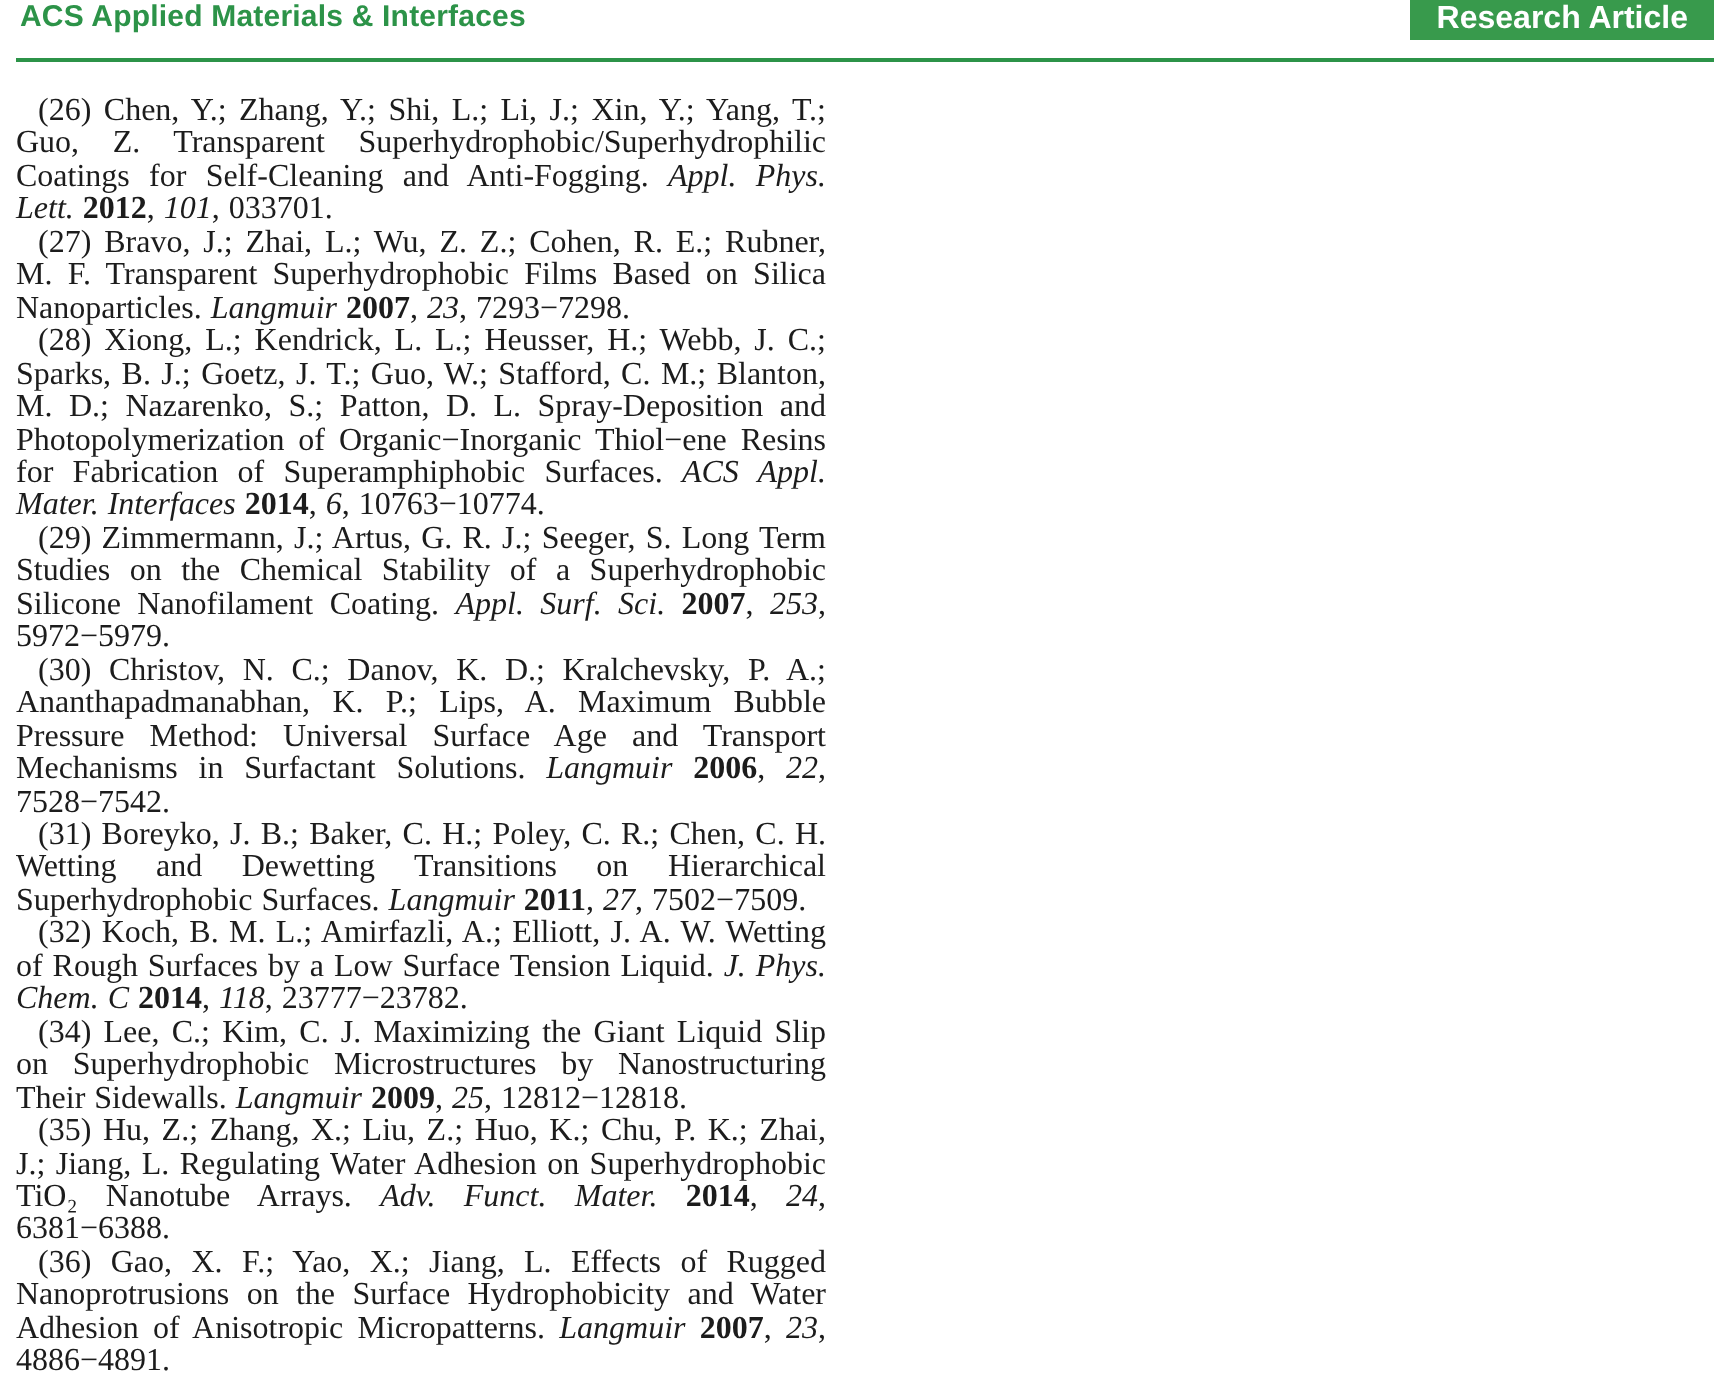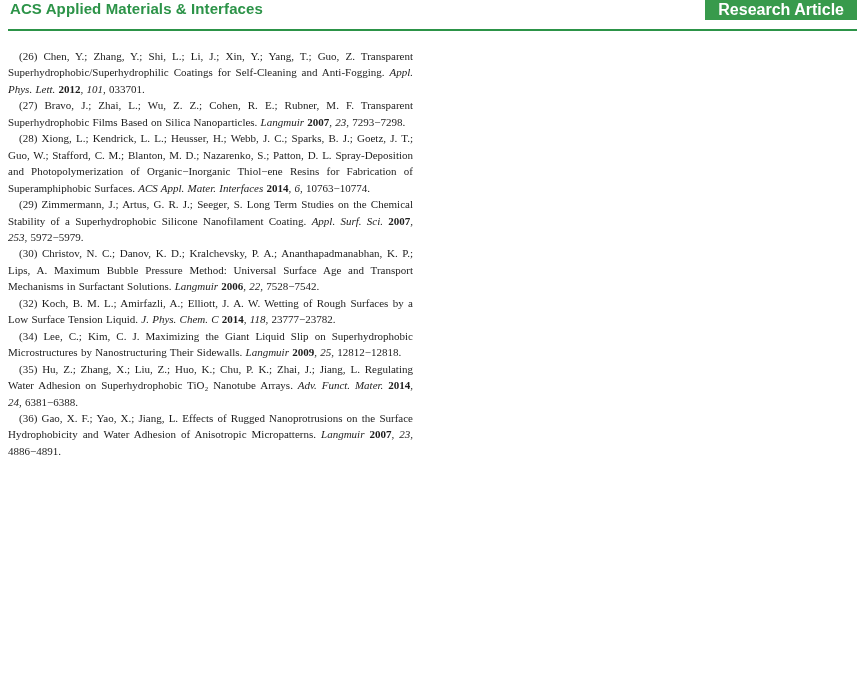--- a/index.html
+++ b/index.html
@@ -57,21 +57,21 @@
     padding: 17px 6px 0 8px;
   }
   .col-left {
     width: 405px;
     flex: 0 0 405px;
   }
   .col-right {
     flex: 1 1 auto;
   }
   .ref {
-    font-size: 11px;
+    font-size: 16px;
     line-height: 16.45px;
     color: var(--body-text);
     text-align: justify;
     text-indent: 11px;
     word-spacing: 0.5px;
   }
   .ref .it { font-style: italic; }
   .ref .bd { font-weight: bold; }
 </style>
 </head>
@@ -83,20 +83,21 @@
     <span class="badge">Research Article</span>
   </header>
   <main class="content">
     <section class="col-left">
       <div>
           <p class="ref"><span>(26) Chen, Y.; Zhang, Y.; Shi, L.; Li, J.; Xin, Y.; Yang, T.; Guo, Z. Transparent Superhydrophobic/Superhydrophilic Coatings for Self-Cleaning and Anti-Fogging. </span><span class="it">Appl. Phys. Lett. </span><span class="bd">2012</span><span>, </span><span class="it">101</span><span>, 033701.</span></p>
           <p class="ref"><span>(27) Bravo, J.; Zhai, L.; Wu, Z. Z.; Cohen, R. E.; Rubner, M. F. Transparent Superhydrophobic Films Based on Silica Nanoparticles. </span><span class="it">Langmuir </span><span class="bd">2007</span><span>, </span><span class="it">23</span><span>, 7293−7298.</span></p>
           <p class="ref"><span>(28) Xiong, L.; Kendrick, L. L.; Heusser, H.; Webb, J. C.; Sparks, B. J.; Goetz, J. T.; Guo, W.; Stafford, C. M.; Blanton, M. D.; Nazarenko, S.; Patton, D. L. Spray-Deposition and Photopolymerization of Organic−Inorganic Thiol−ene Resins for Fabrication of Superamphiphobic Surfaces. </span><span class="it">ACS Appl. Mater. Interfaces </span><span class="bd">2014</span><span>, </span><span class="it">6</span><span>, 10763−10774.</span></p>
           <p class="ref"><span>(29) Zimmermann, J.; Artus, G. R. J.; Seeger, S. Long Term Studies on the Chemical Stability of a Superhydrophobic Silicone Nanofilament Coating. </span><span class="it">Appl. Surf. Sci. </span><span class="bd">2007</span><span>, </span><span class="it">253</span><span>, 5972−5979.</span></p>
           <p class="ref"><span>(30) Christov, N. C.; Danov, K. D.; Kralchevsky, P. A.; Ananthapadmanabhan, K. P.; Lips, A. Maximum Bubble Pressure Method: Universal Surface Age and Transport Mechanisms in Surfactant Solutions. </span><span class="it">Langmuir </span><span class="bd">2006</span><span>, </span><span class="it">22</span><span>, 7528−7542.</span></p>
+          <p class="ref"><span>(31) Boreyko, J. B.; Baker, C. H.; Poley, C. R.; Chen, C. H. Wetting and Dewetting Transitions on Hierarchical Superhydrophobic Surfaces. </span><span class="it">Langmuir </span><span class="bd">2011</span><span>, </span><span class="it">27</span><span>, 7502−7509.</span></p>
           <p class="ref"><span>(32) Koch, B. M. L.; Amirfazli, A.; Elliott, J. A. W. Wetting of Rough Surfaces by a Low Surface Tension Liquid. </span><span class="it">J. Phys. Chem. C </span><span class="bd">2014</span><span>, </span><span class="it">118</span><span>, 23777−23782.</span></p>
           <p class="ref"><span>(34) Lee, C.; Kim, C. J. Maximizing the Giant Liquid Slip on Superhydrophobic Microstructures by Nanostructuring Their Sidewalls. </span><span class="it">Langmuir </span><span class="bd">2009</span><span>, </span><span class="it">25</span><span>, 12812−12818.</span></p>
           <p class="ref"><span>(35) Hu, Z.; Zhang, X.; Liu, Z.; Huo, K.; Chu, P. K.; Zhai, J.; Jiang, L. Regulating Water Adhesion on Superhydrophobic TiO₂ Nanotube Arrays. </span><span class="it">Adv. Funct. Mater. </span><span class="bd">2014</span><span>, </span><span class="it">24</span><span>, 6381−6388.</span></p>
           <p class="ref"><span>(36) Gao, X. F.; Yao, X.; Jiang, L. Effects of Rugged Nanoprotrusions on the Surface Hydrophobicity and Water Adhesion of Anisotropic Micropatterns. </span><span class="it">Langmuir </span><span class="bd">2007</span><span>, </span><span class="it">23</span><span>, 4886−4891.</span></p>
         </div>
     </section>
     <section class="col-right"></section>
   </main>
 </div>
 

